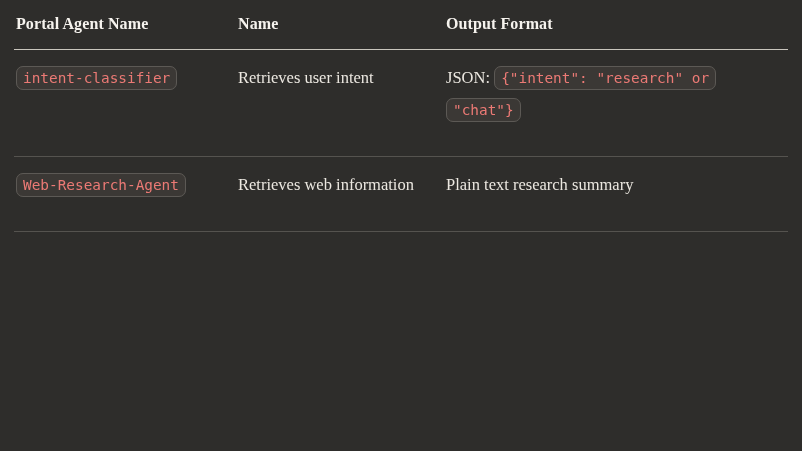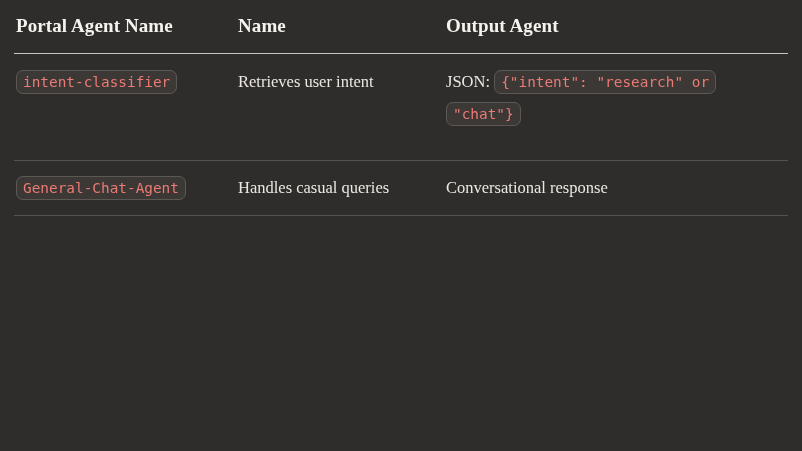--- a/index.html
+++ b/index.html
@@ -29,21 +29,21 @@
     margin-top: 10px;
   }
 
   table.agents col.c1 { width: 222px; }
   table.agents col.c2 { width: 208px; }
   table.agents col.c3 { width: 344px; }
 
   table.agents th {
     text-align: left;
     font-weight: bold;
-    font-size: 19px;
+    font-size: 16px;
     line-height: 1.3;
     color: #f6f3ee;
     padding: 4px 10px 14px 2px;
     border-bottom: 1px solid #c9c5bd;
     vertical-align: bottom;
     letter-spacing: 0.1px;
     margin-top: 40px;
   }
 
   table.agents td {
@@ -84,41 +84,41 @@
     <colgroup>
       <col class="c1">
         <col class="c2">
         <col class="c3">
     </colgroup>
 
     <thead>
       <tr>
         <th>Portal Agent Name</th>
         <th>Name</th>
-        <th>Output Agent</th>
+        <th>Output Format</th>
       </tr>
     </thead>
 
     <tbody>
 
       <tr class="row-tall">
         <td class="cell-code">
           <code class="chip">intent-classifier</code>
         </td>
         <td>Retrieves user intent</td>
         <td class="cell-out"><span>JSON:</span>&nbsp;<code class="chip">{"intent": "research" or "chat"}</code></td>
       </tr>
 
+      <tr class="row-tall">
+        <td class="cell-code">
+          <code class="chip">Web-Research-Agent</code>
+        </td>
+        <td>Retrieves web information</td>
+        <td class="cell-out">Plain text research summary</td>
+      </tr>
 
 
 
-      <tr class="row-short">
-        <td class="cell-code">
-          <code class="chip">General-Chat-Agent</code>
-        </td>
-        <td>Handles casual queries</td>
-        <td class="cell-out">Conversational response</td>
-      </tr>
 
     </tbody>
   </table>
 
 </div>
 
 </body></html>

